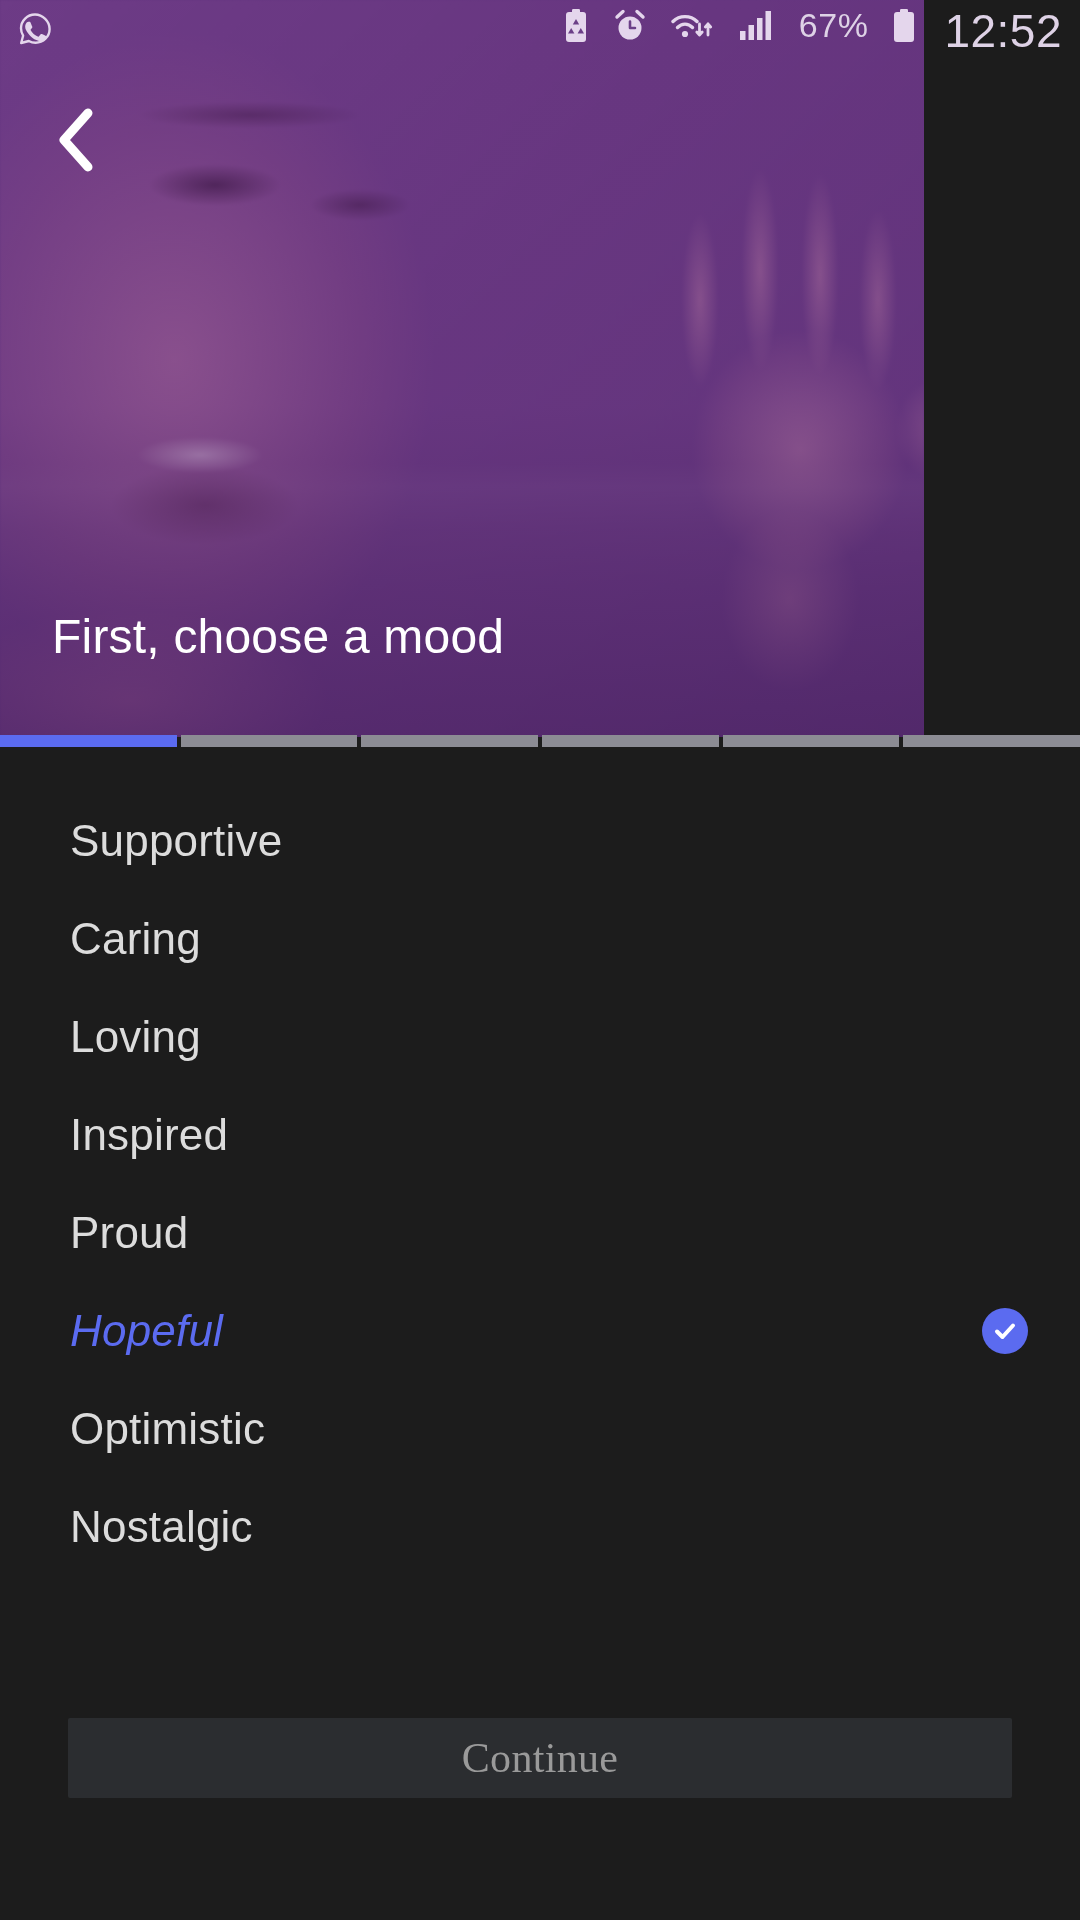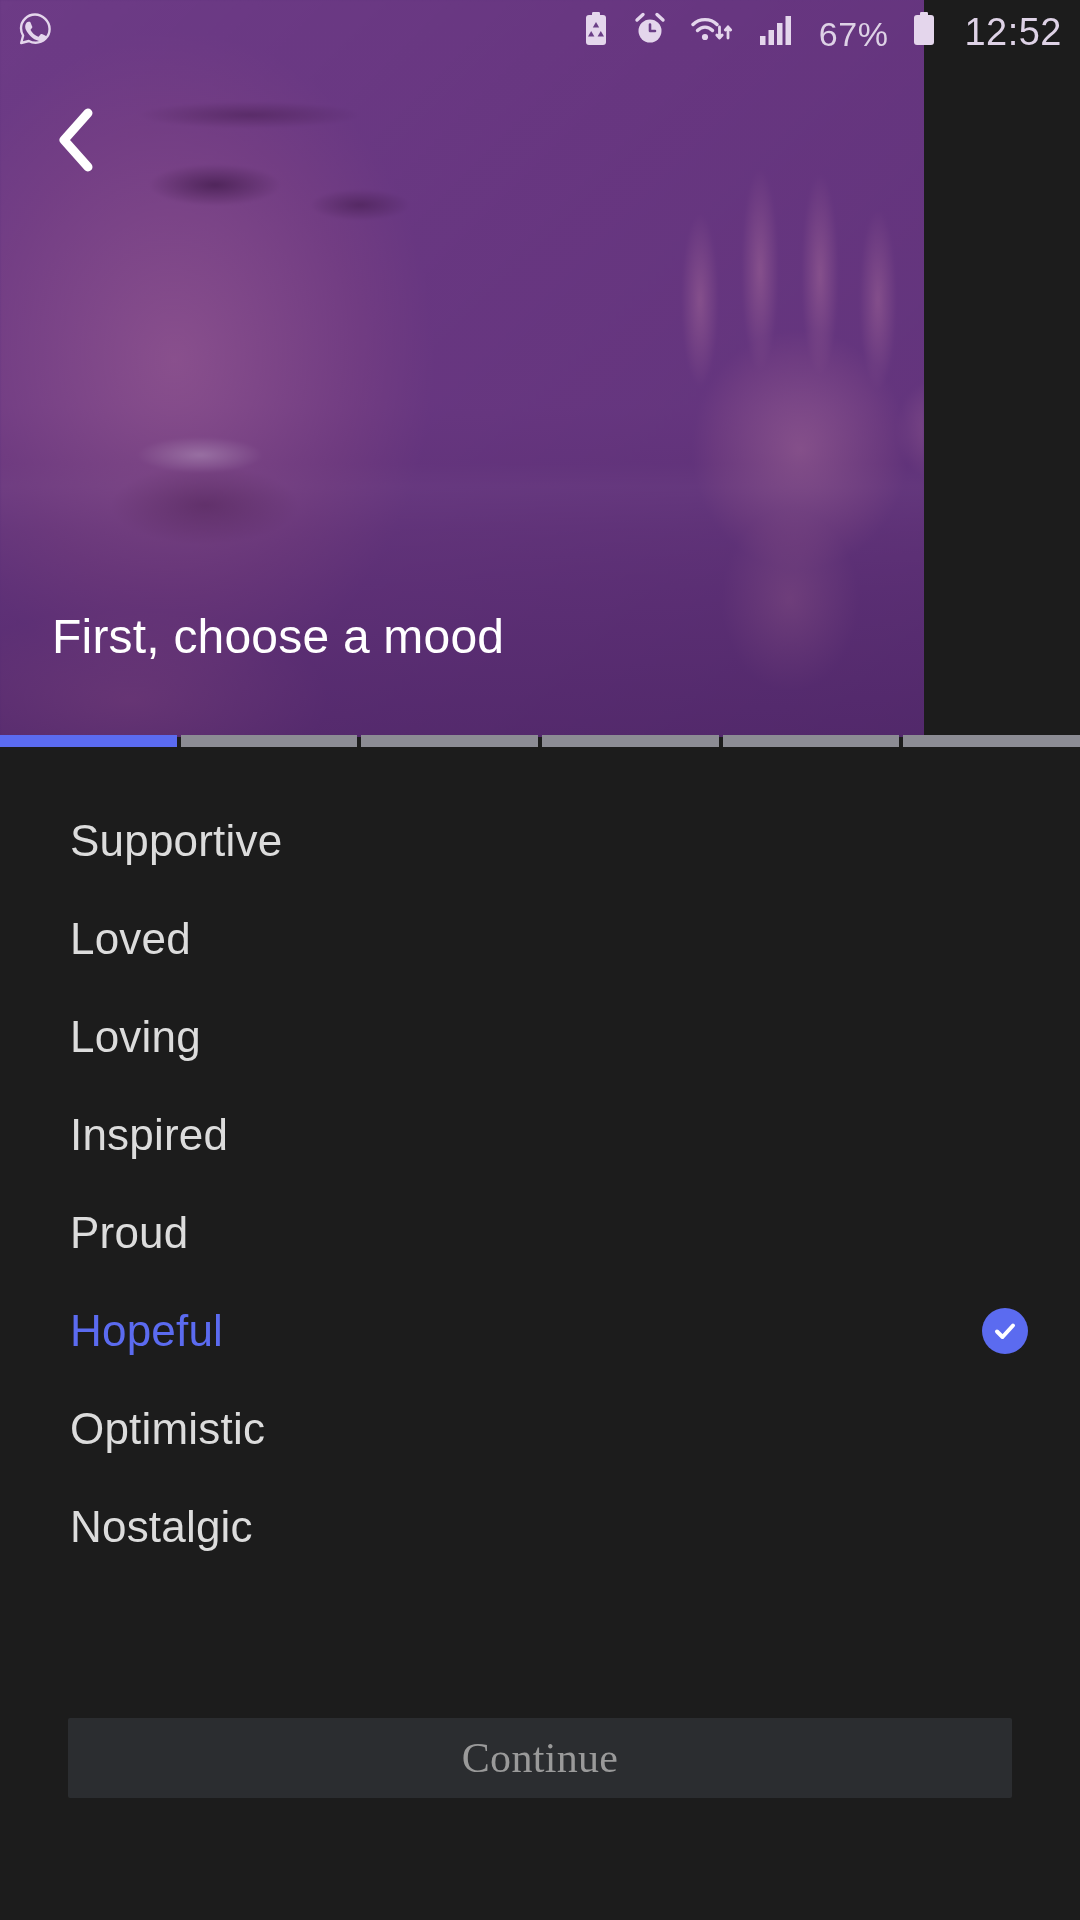--- a/index.html
+++ b/index.html
@@ -28,33 +28,33 @@
     display: flex;
     align-items: center;
     box-sizing: border-box;
     padding: 0 18px 0 16px;
     color: #e8dcee;
   }
   #status-left { display: flex; align-items: center; gap: 12px; }
   #status-right {
     margin-left: auto;
     display: flex;
-    align-items: flex-end;
+    align-items: flex-start;
     gap: 24px;
   }
   .sb-icon { display: block; }
   #battery-pct {
     font-size: 34px;
     letter-spacing: 0.5px;
     color: #ded2e6;
     line-height: 1;
     margin-left: 2px;
   }
   #clock {
-    font-size: 38px;
+    font-size: 46px;
     letter-spacing: 0.5px;
     color: #ded2e6;
     line-height: 1;
     margin-left: 4px;
   }
 
   
   #hero {
     position: absolute;
     left: 0; top: 0;
@@ -174,21 +174,21 @@
     padding: 0 52px 0 70px;
     box-sizing: border-box;
     cursor: pointer;
   }
   .mood-label {
     font-size: 44px;
     color: #dcdcdc;
     letter-spacing: 0.2px;
     line-height: 1;
   }
-  .mood-row.selected .mood-label { color: #5b6bf0; }
+  .mood-row.selected .mood-label { color: #5b6bf0; font-style: italic; }
   .check-badge {
     margin-left: auto;
     width: 46px;
     height: 46px;
     border-radius: 50%;
     background: #5b6bf0;
     display: none;
     align-items: center;
     justify-content: center;
   }
@@ -243,21 +243,21 @@
 
   <div id="mood-panel">
     <div id="mood-list">
 
       <div class="mood-row">
         <span class="mood-label">Supportive</span>
 
       </div>
 
       <div class="mood-row">
-        <span class="mood-label">Loved</span>
+        <span class="mood-label">Caring</span>
 
       </div>
 
       <div class="mood-row">
         <span class="mood-label">Loving</span>
 
       </div>
 
       <div class="mood-row">
         <span class="mood-label">Inspired</span>

